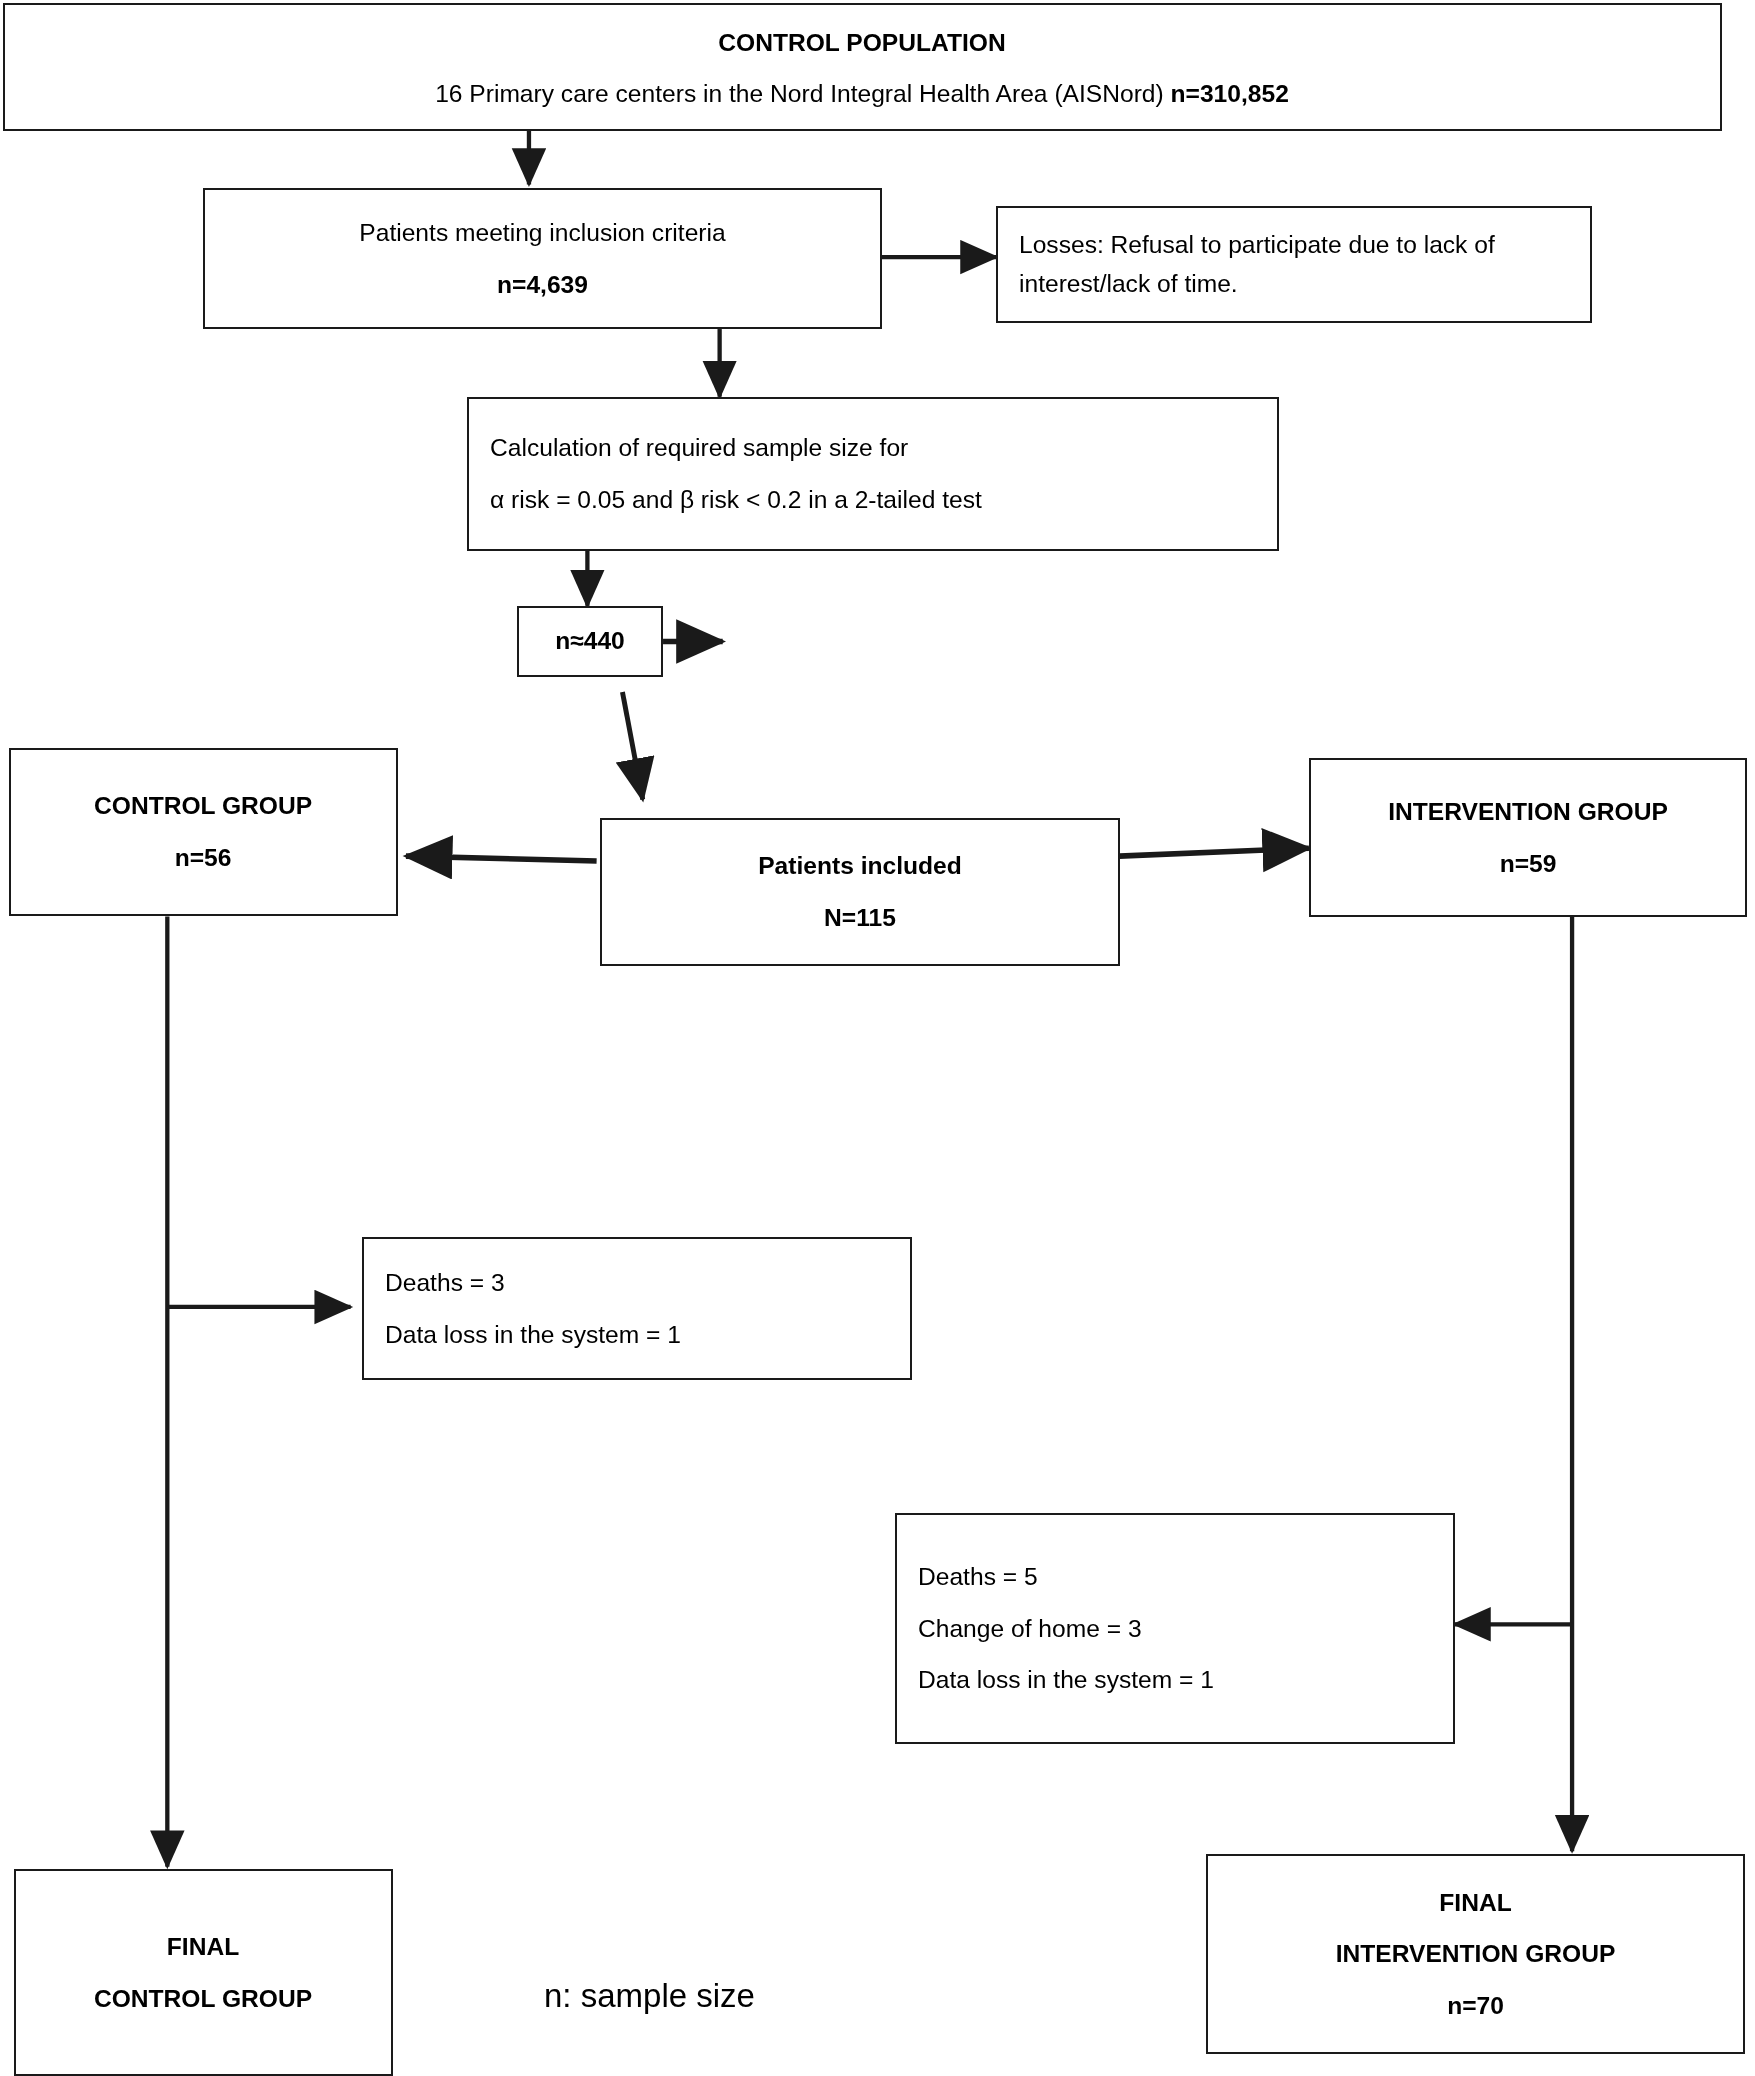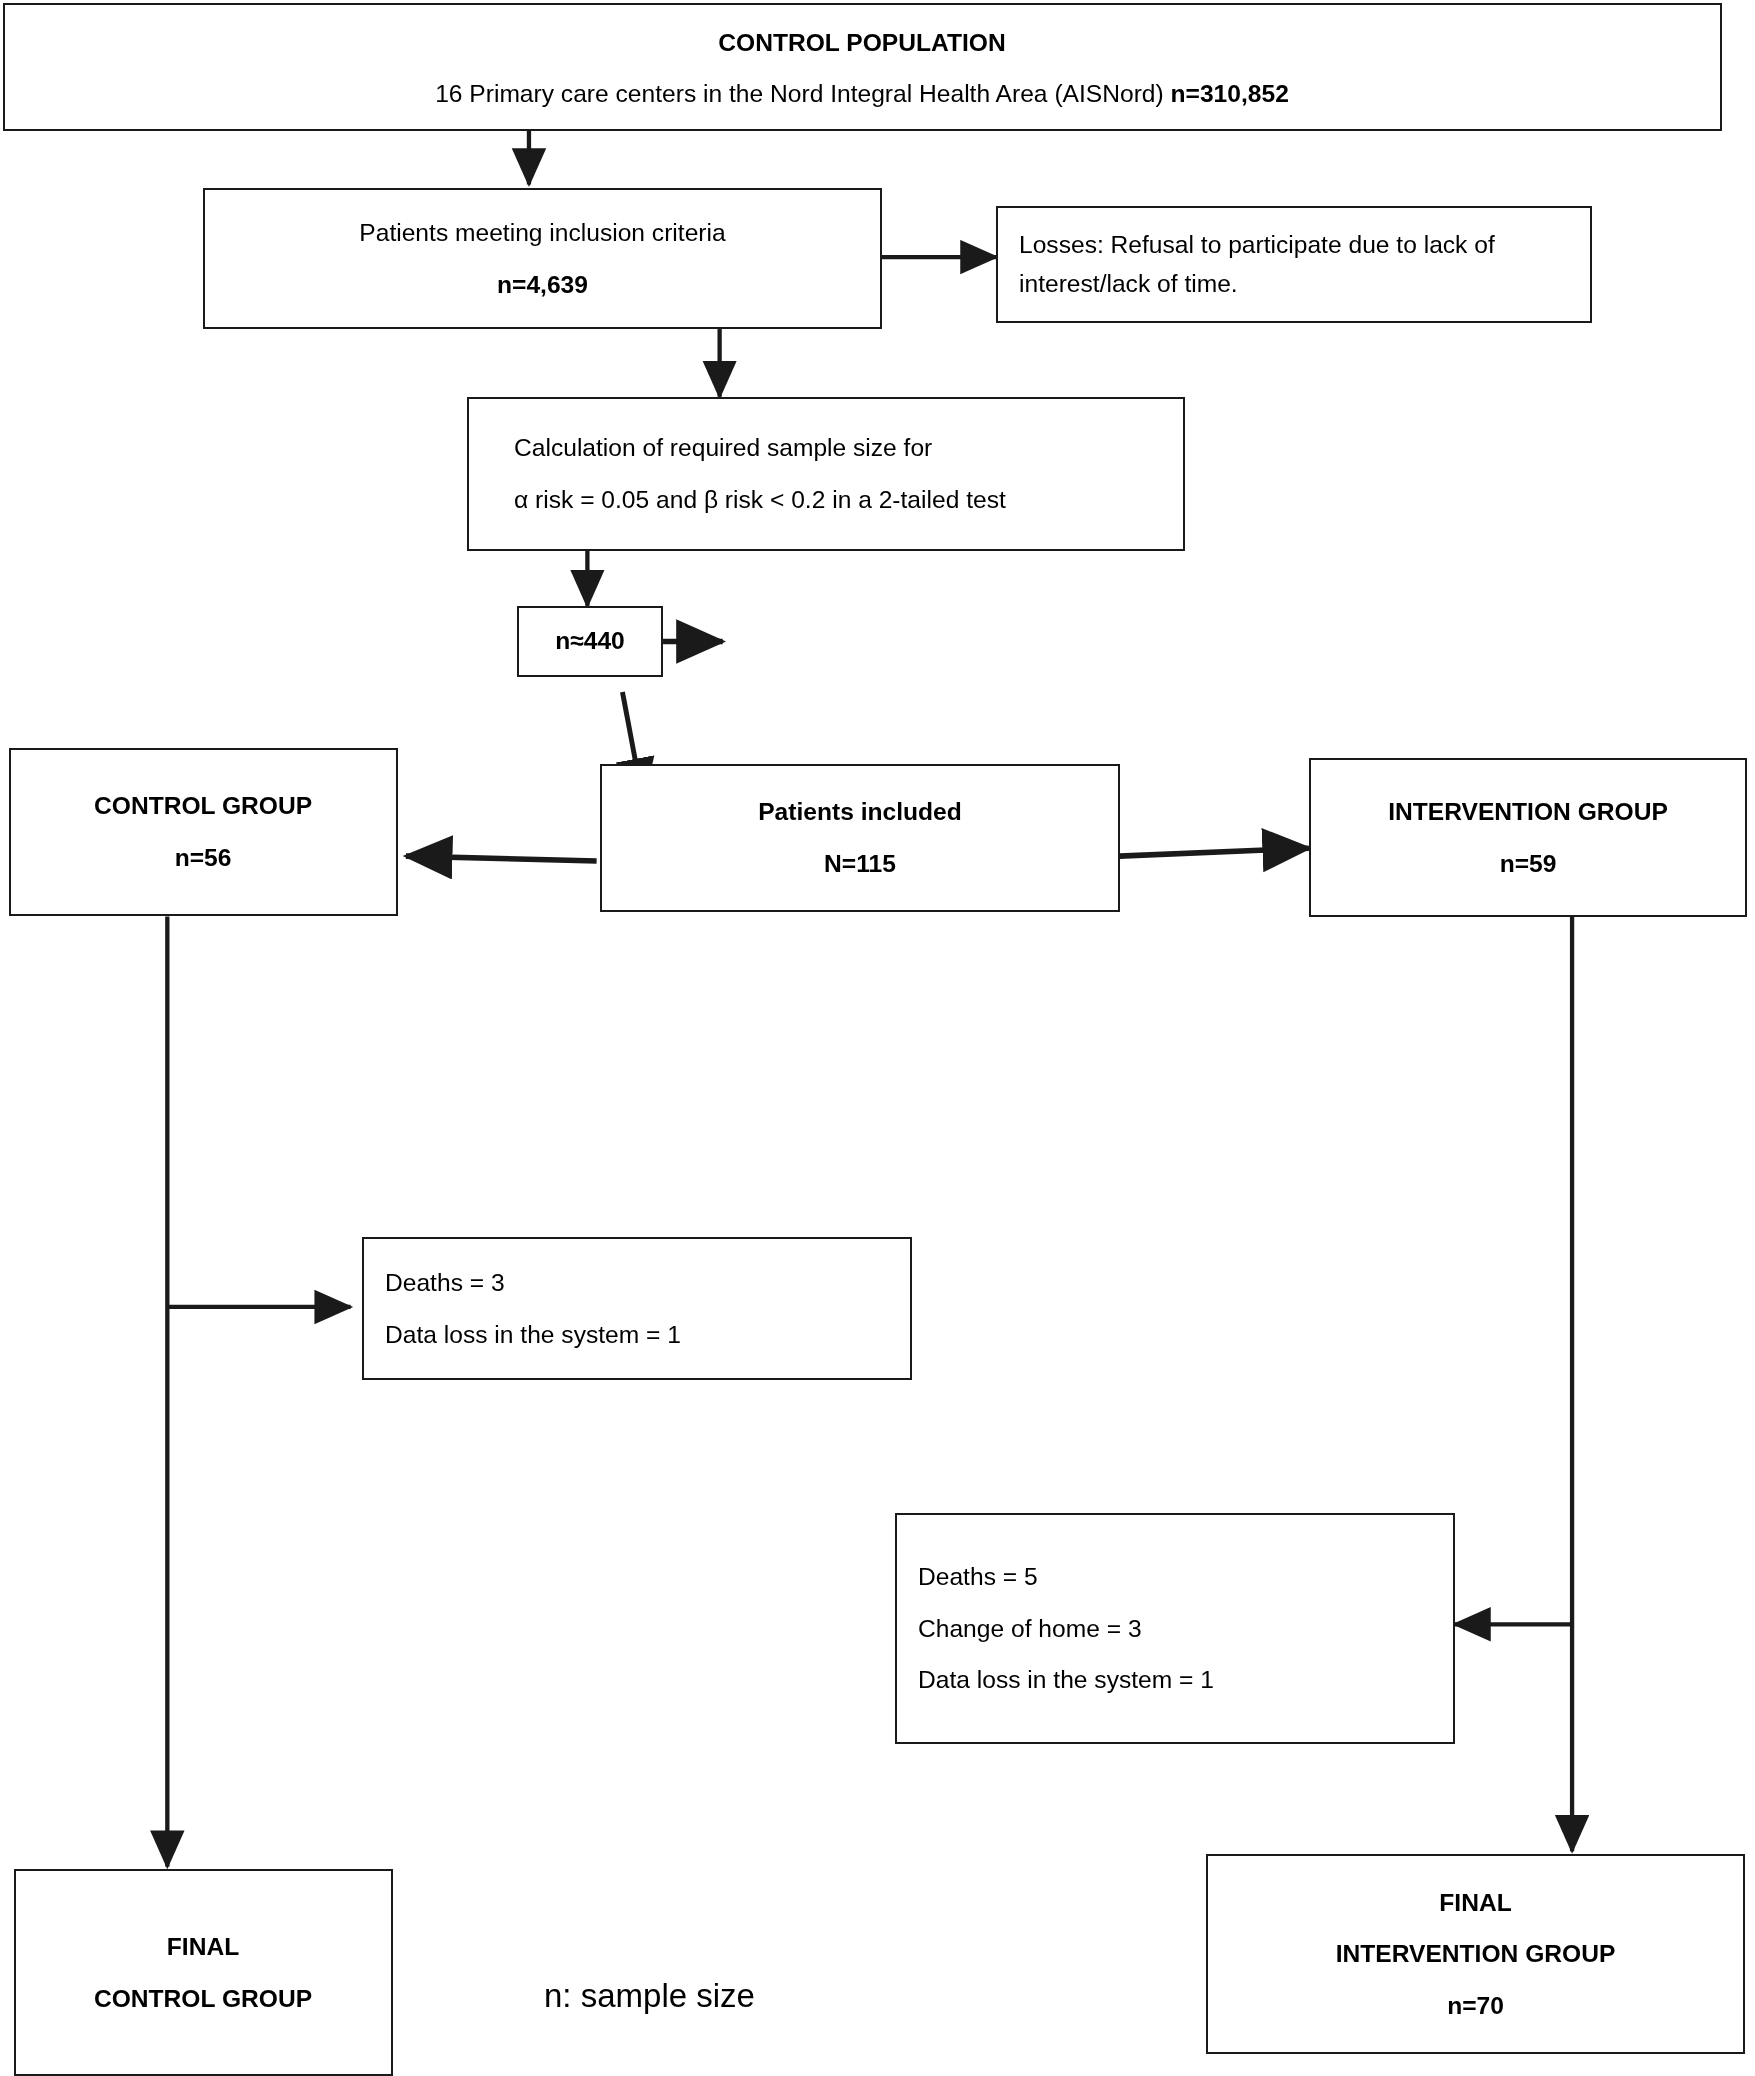--- a/index.html
+++ b/index.html
@@ -122,36 +122,36 @@
   <div class="node center loose" style="left:203px; top:188px; width:679px; height:141px;">
     <span class="line">Patients meeting inclusion criteria</span>
     <span class="line bold">n=4,639</span>
   </div>
 
   <div class="node left" style="left:996px; top:206px; width:596px; height:117px;">
     <span class="line">Losses: Refusal to participate due to lack of</span>
     <span class="line">interest/lack of time.</span>
   </div>
 
-  <div class="node left loose" style="left:467px; top:397px; width:718px; height:154px;padding-left:24px;">
+  <div class="node left loose" style="left:467px; top:397px; width:812px; height:154px;">
     <span class="line">Calculation of required sample size for</span>
     <span class="line">α risk = 0.05 and β risk &lt; 0.2 in a 2-tailed test</span>
   </div>
 
   <div class="node center" style="left:517px; top:606px; width:146px; height:71px;">
     <span class="line bold">n≈440</span>
   </div>
 
 
   <div class="node center loose" style="left:8.6px; top:748px; width:389px; height:168px;">
     <span class="line bold">CONTROL GROUP</span>
     <span class="line bold">n=56</span>
   </div>
 
-  <div class="node center loose" style="left:600px; top:764px; width:520px; height:148px;">
+  <div class="node center loose" style="left:600px; top:818px; width:520px; height:148px;">
     <span class="line bold">Patients included</span>
     <span class="line bold">N=115</span>
   </div>
 
   <div class="node center loose" style="left:1309px; top:758px; width:438px; height:159px;">
     <span class="line bold">INTERVENTION GROUP</span>
     <span class="line bold">n=59</span>
   </div>
 
   <div class="node left loose" style="left:362px; top:1237px; width:550px; height:143px;">

